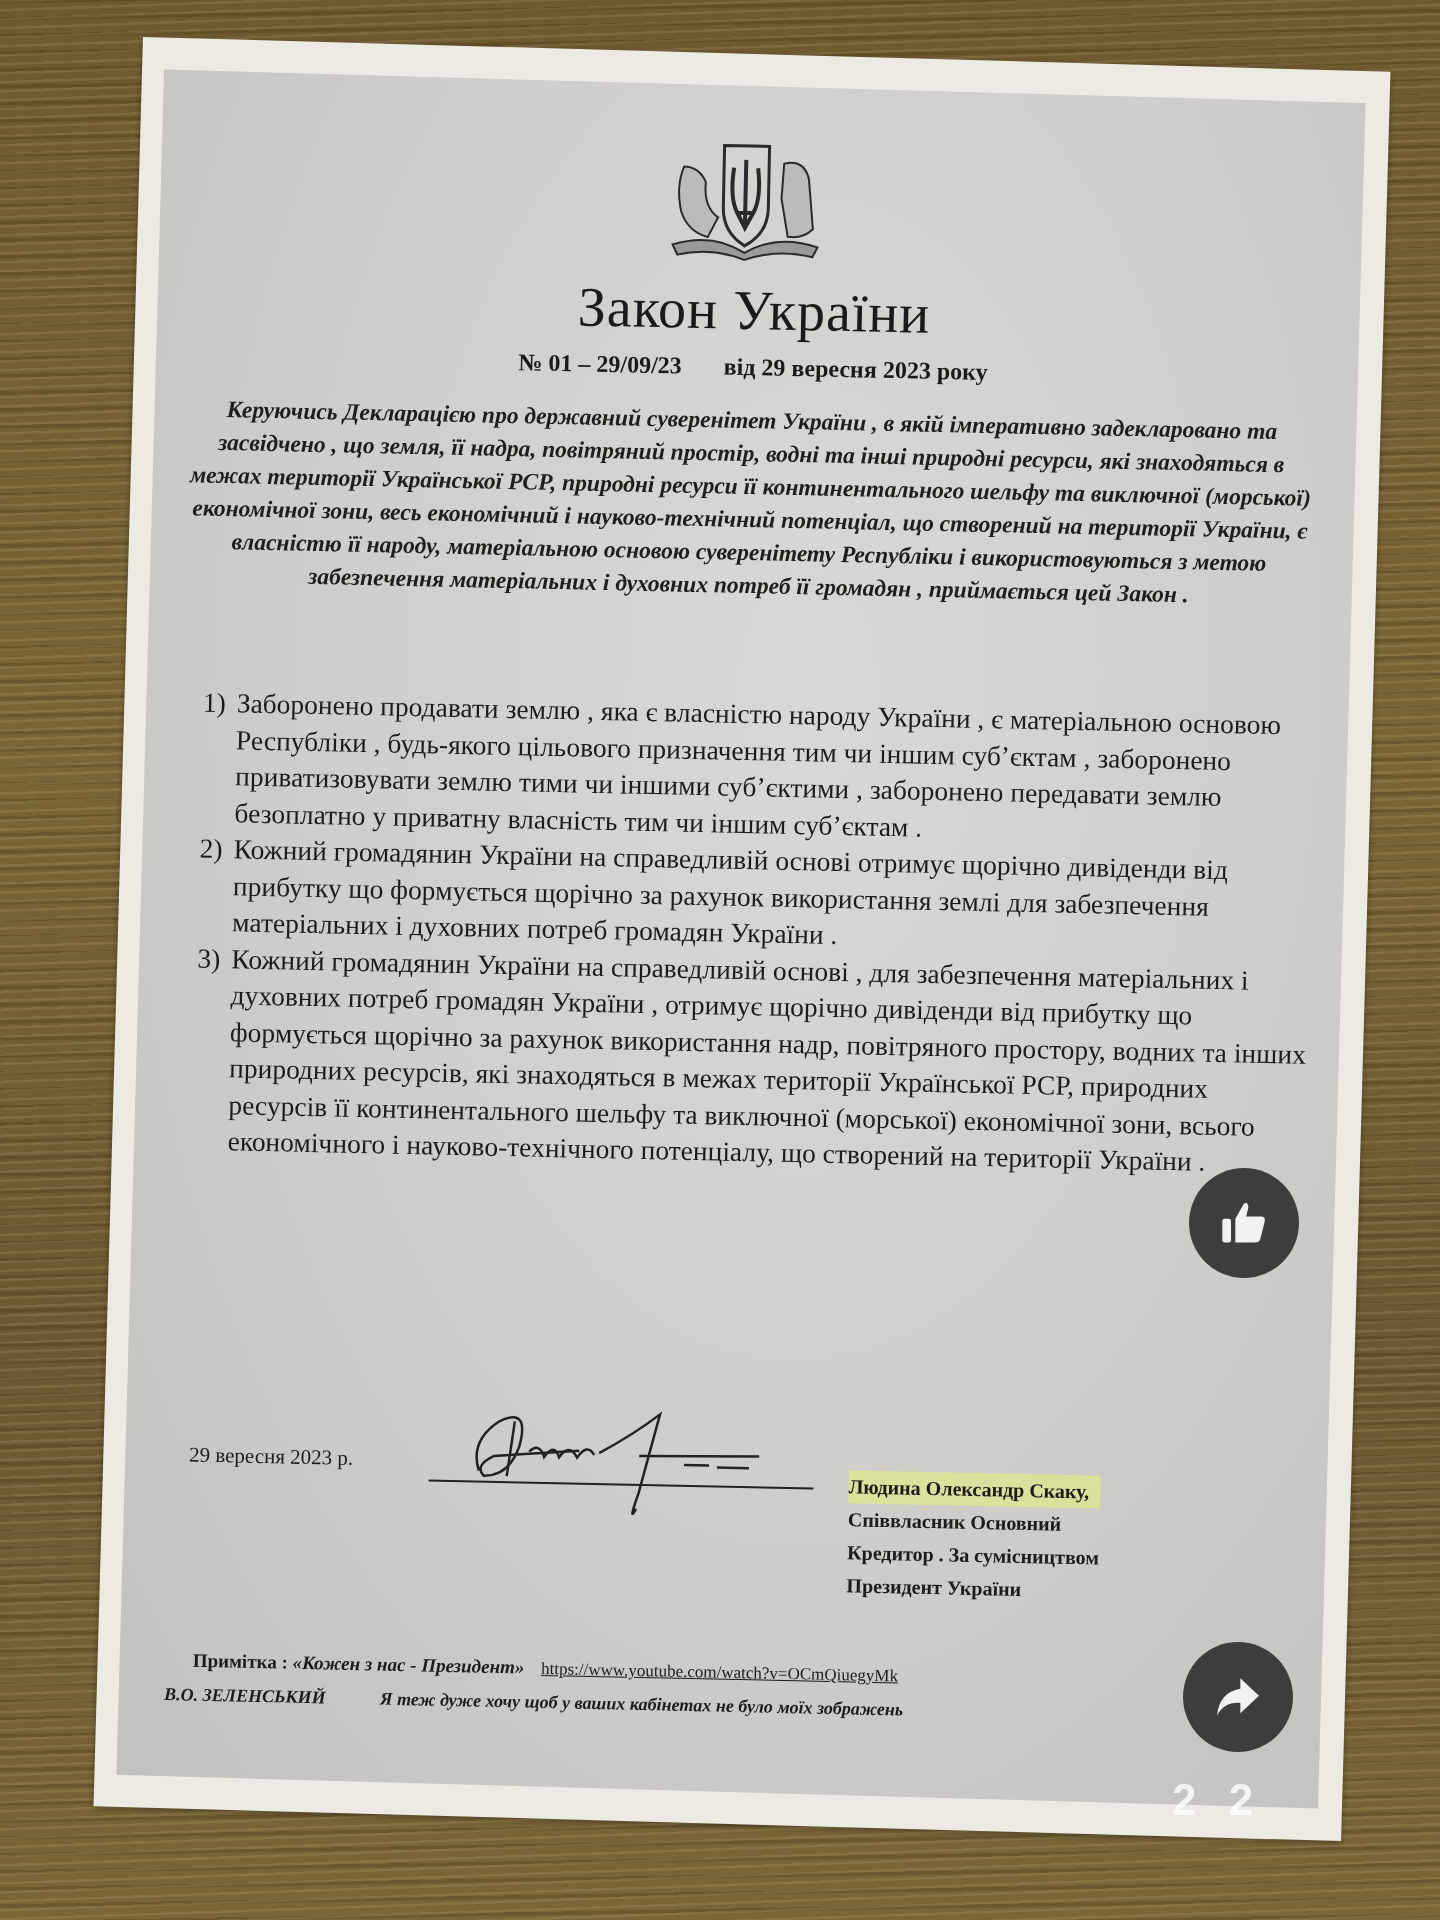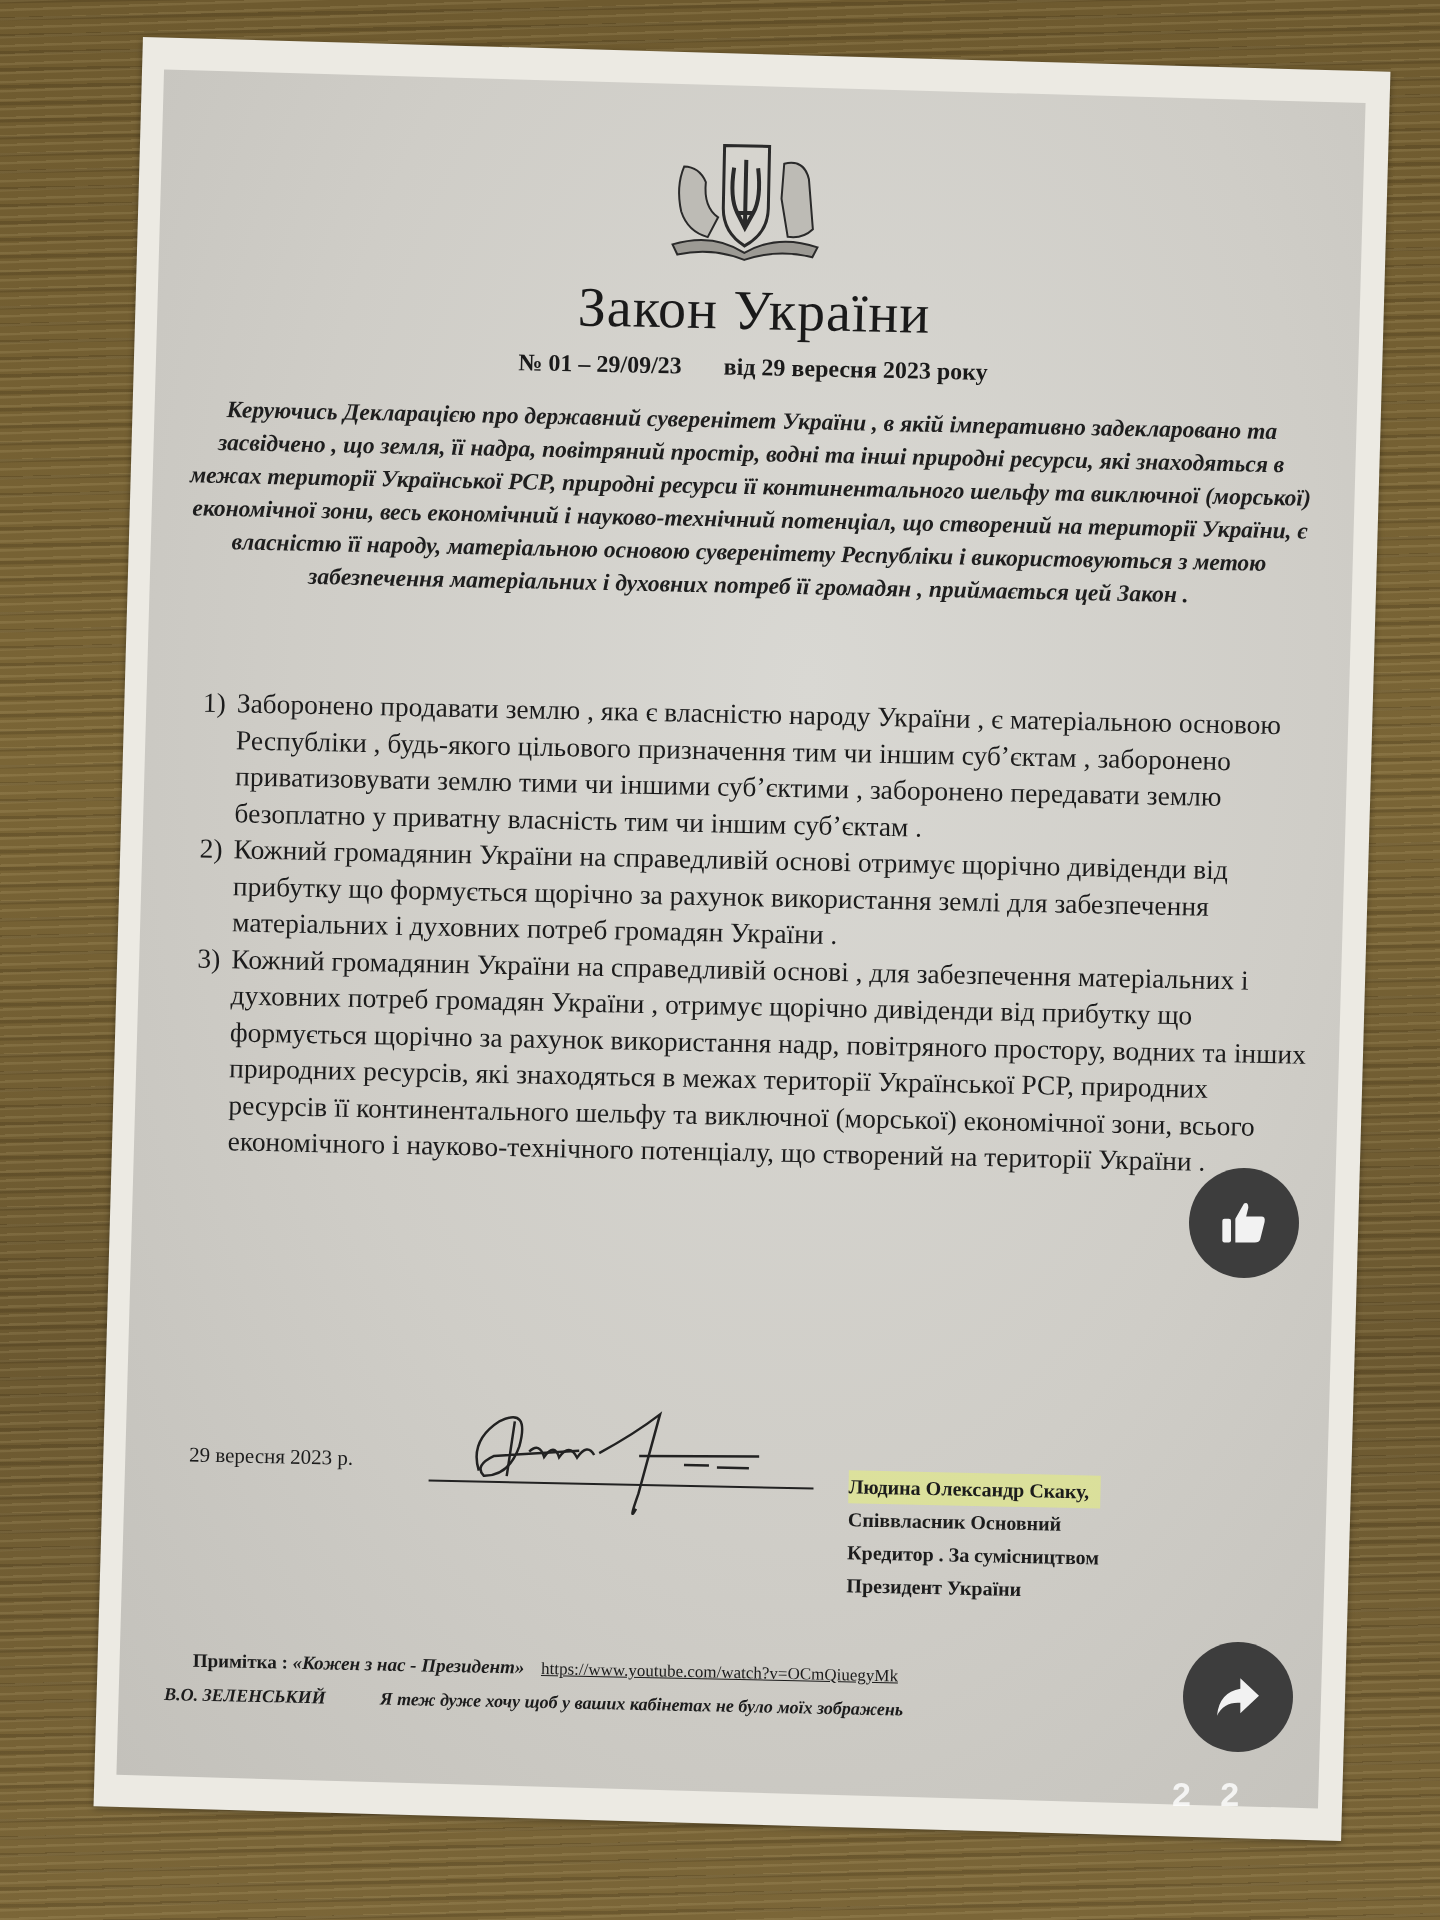--- a/index.html
+++ b/index.html
@@ -43,21 +43,21 @@
   .note { position: absolute; left: 68px; top: 1575px; right: 40px; font-size: 19px; color: #1c1c1c; }
   .note b { font-weight: bold; }
   .note i { font-style: italic; font-weight: bold; }
   .note a { color: #1c1c1c; text-decoration: underline; margin-left: 12px; font-size: 17px; }
   .note2 { position: absolute; left: 40px; top: 1610px; right: 40px; font-size: 18px; color: #1c1c1c; font-style: italic; font-weight: bold; }
   .note2 .author { margin-right: 50px; }
   .fab { position: absolute; width: 110px; height: 110px; border-radius: 50%;
     background: #3d3d3d; display: flex; align-items: center; justify-content: center; cursor: pointer; }
   .fab-like { left: 1189px; top: 1168px; }
   .fab-share { left: 1183px; top: 1642px; }
-  .page-indicator { position: absolute; left: 1172px; top: 1775px; font-size: 34px; color: rgba(255,255,255,0.8);
+  .page-indicator { position: absolute; left: 1172px; top: 1775px; font-size: 44px; color: rgba(255,255,255,0.8);
     font-family: "Liberation Sans", sans-serif; font-weight: bold; letter-spacing: 10px; }
 </style>
 </head>
 <body>
 
 <div class="paper">
   <div class="print">
     <div class="content">
 
       <svg class="emblem" viewBox="0 0 185 125">

